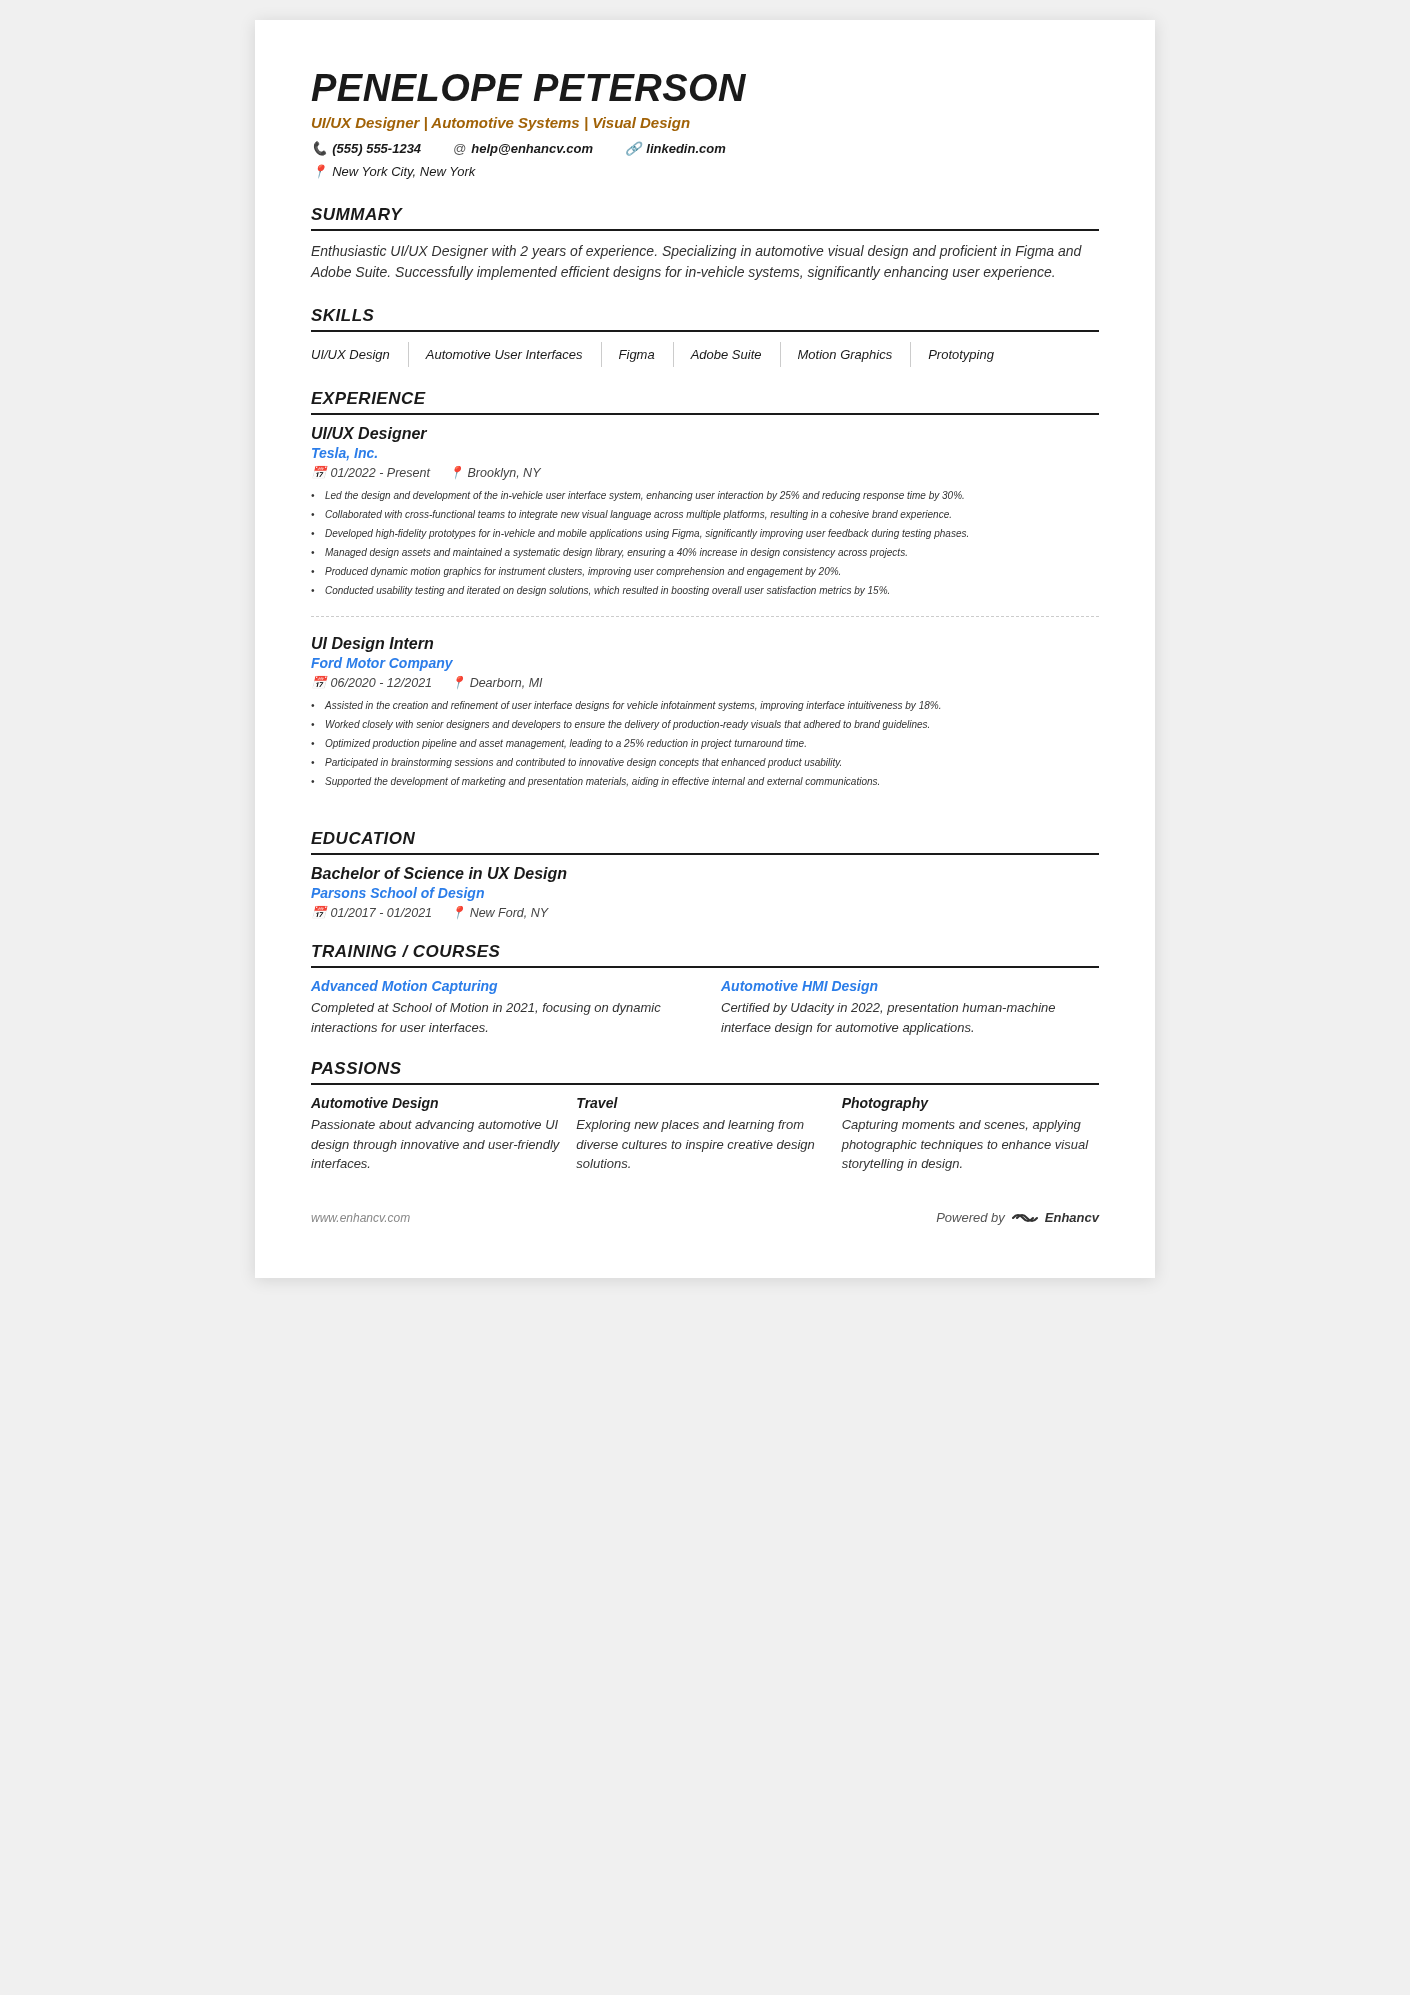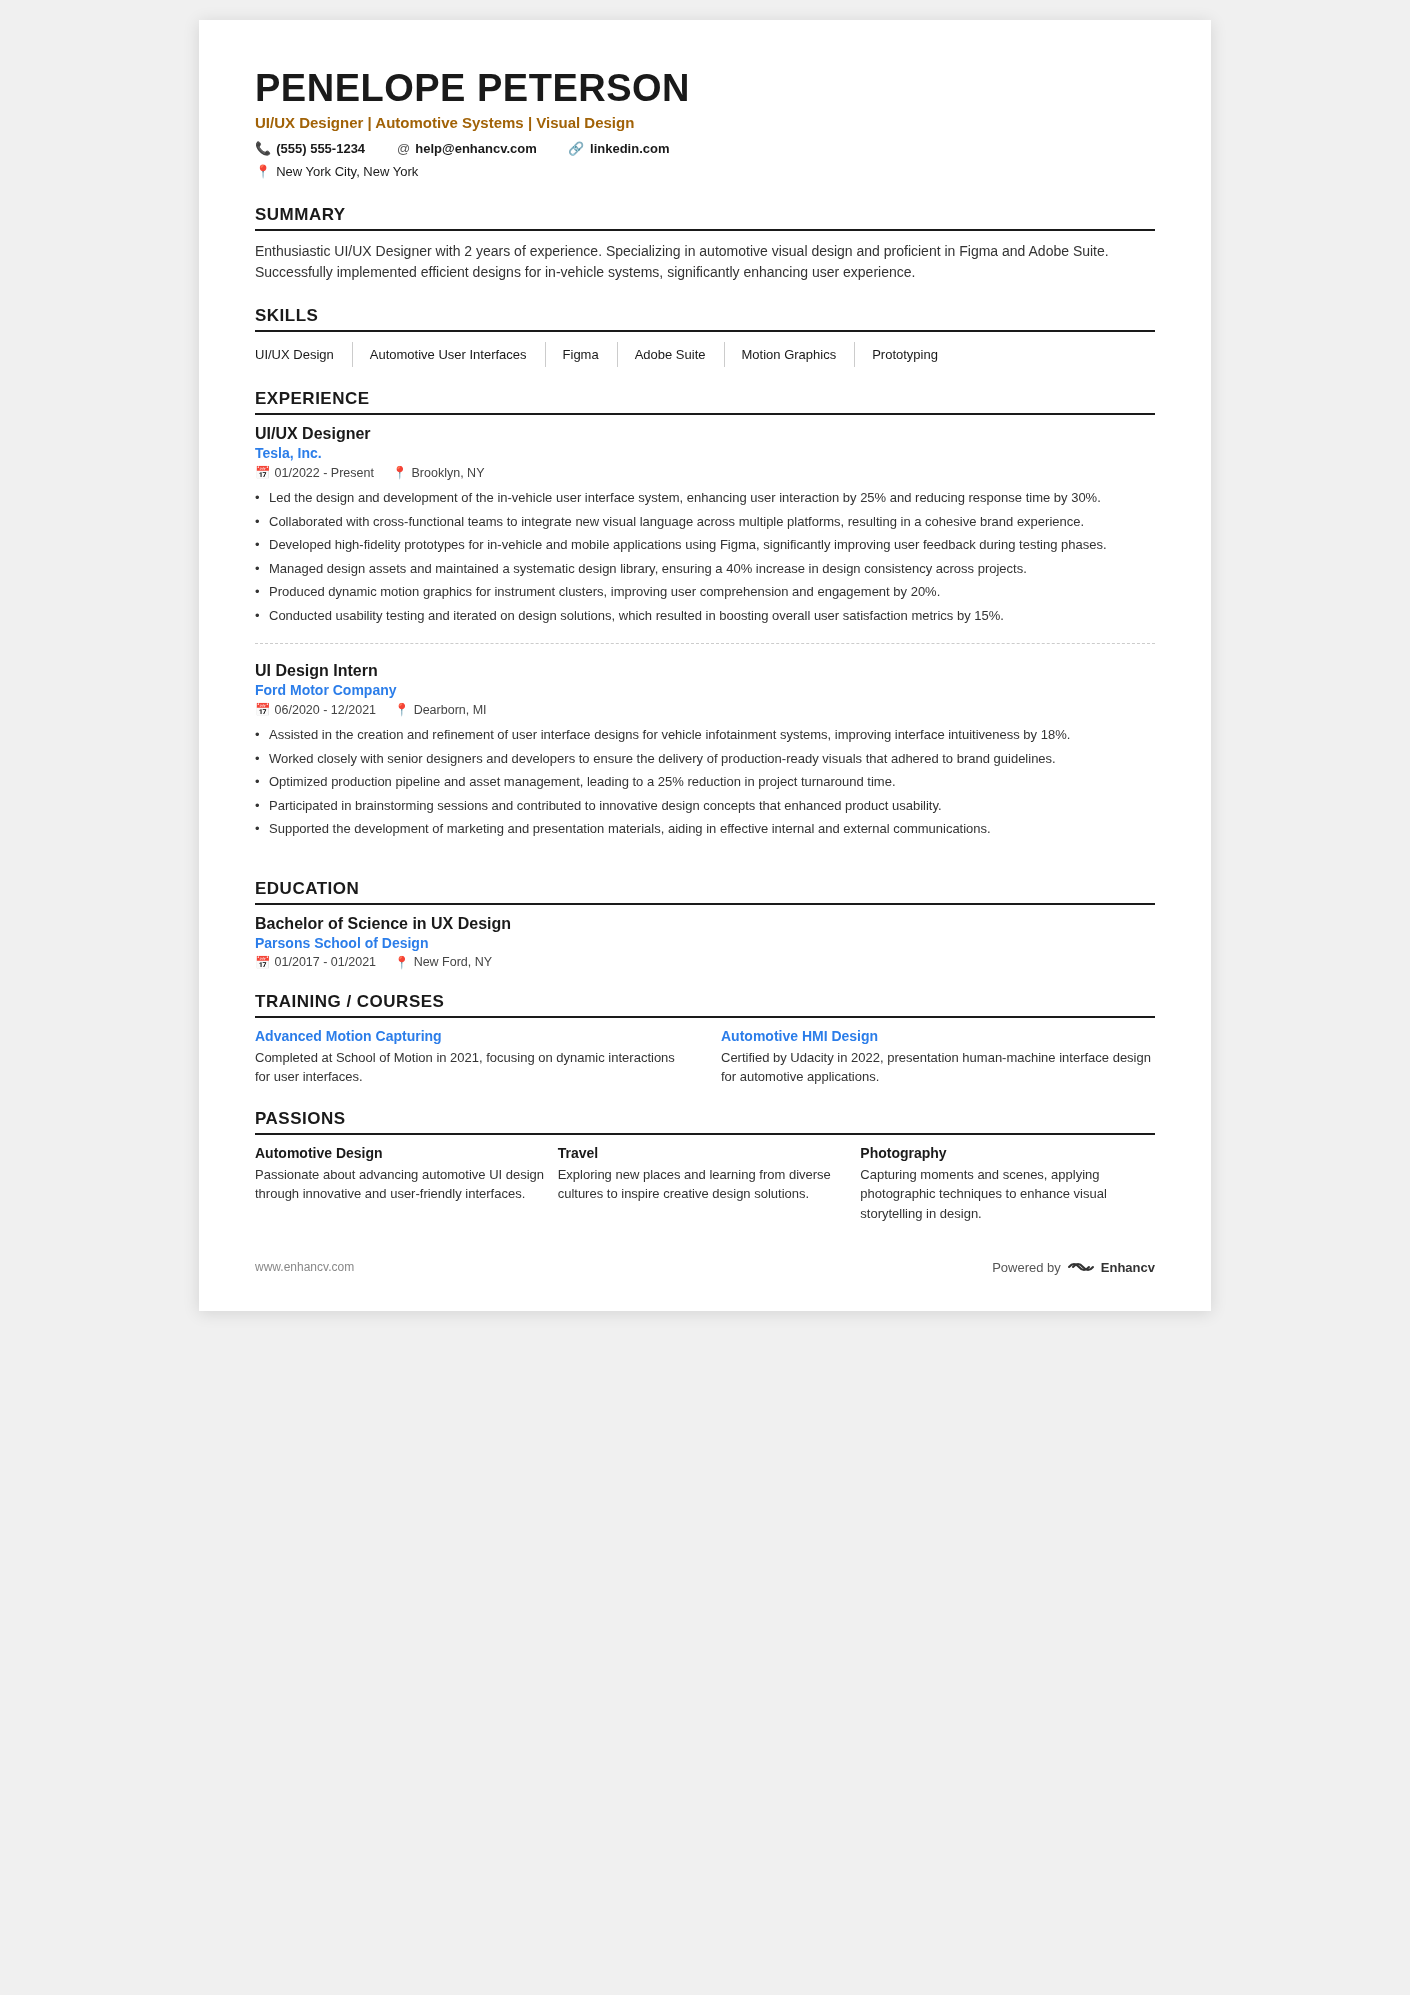--- a/index.html
+++ b/index.html
@@ -5,23 +5,24 @@
     * { margin: 0; padding: 0; box-sizing: border-box; }
     body {
       font-family: 'Arial', sans-serif;
       background: #f0f0f0;
       display: flex;
       justify-content: center;
       padding: 20px;
     }
     .page {
       background: #fff;
-      width: 1012px;
-      padding: 48px 56px 36px 56px;
+      width: 900px;
+      padding: 48px 56px 52px 56px;
       box-shadow: 0 2px 16px rgba(0,0,0,0.12);
+      font-style: italic;
     }
     .header-name {
       font-size: 38px;
       font-weight: 900;
       color: #1a1a1a;
       letter-spacing: 0.5px;
       line-height: 1.1;
     }
     .header-title {
       font-size: 15px;
@@ -108,21 +109,21 @@
     .job-meta-item {
       display: flex;
       align-items: center;
       gap: 4px;
     }
     .bullet-list {
       list-style: none;
       padding: 0;
     }
     .bullet-list li {
-      font-size: 13px;
+      font-size: 10px;
       color: #333;
       line-height: 1.5;
       padding-left: 14px;
       position: relative;
       margin-bottom: 4px;
     }
     .bullet-list li::before {
       content: '•';
       position: absolute;
       left: 0;

